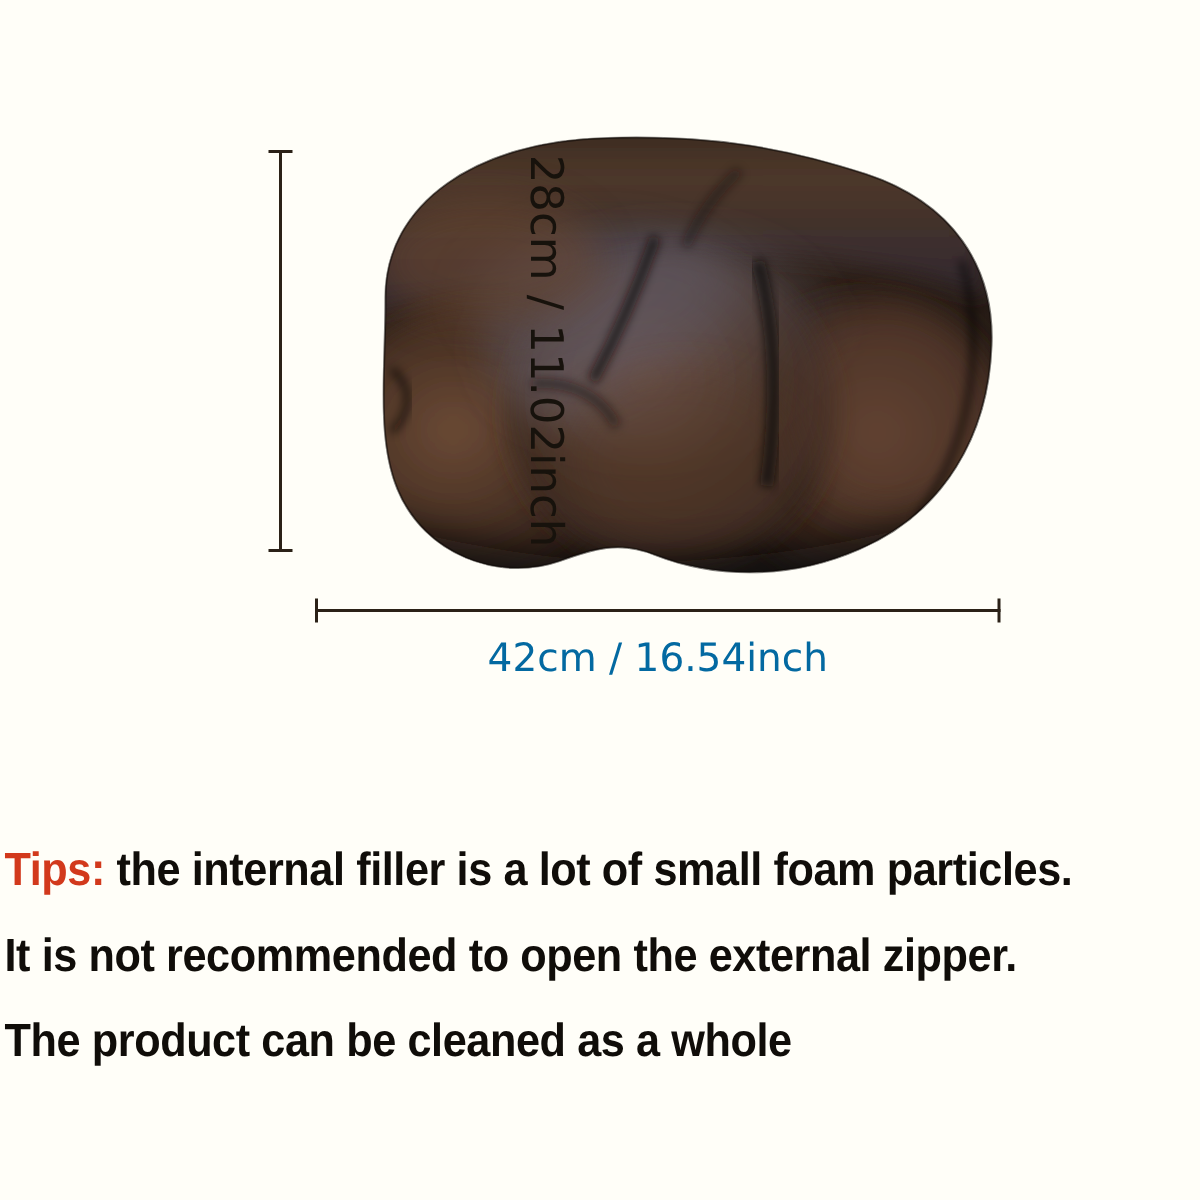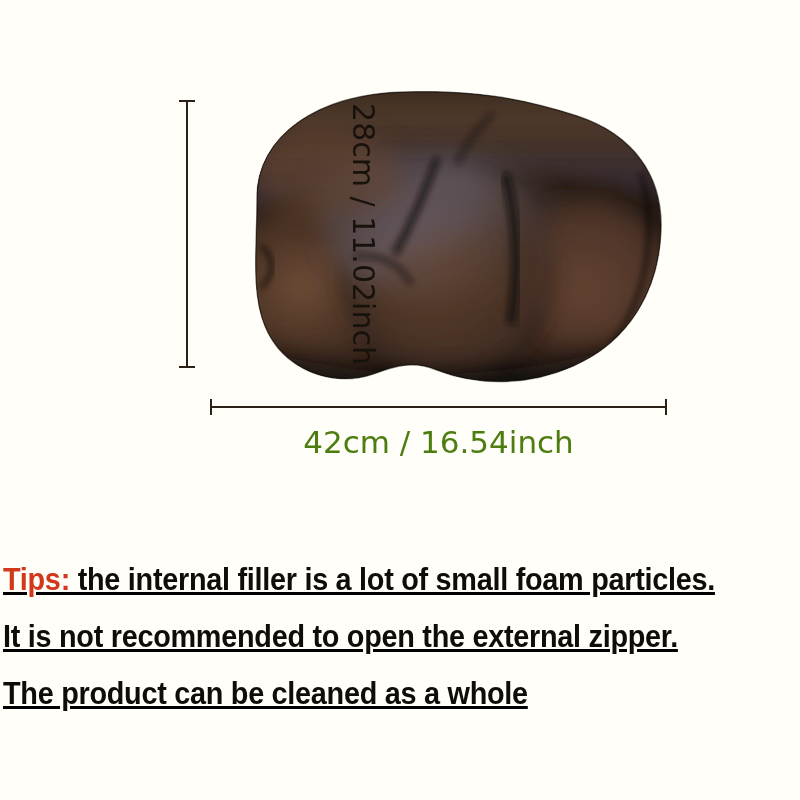--- a/index.html
+++ b/index.html
@@ -88,33 +88,32 @@
   }
   .dim-cap-v.lft { left: 0; }
   .dim-cap-v.rgt { right: 0; }
 
   .dim-label-horizontal {
     position: absolute;
     left: 210px;
     top: 424px;
     width: 457px;
     text-align: center;
-    font-size: 31px;
-    color: #4d7c0f;
+    font-size: 26px;
+    color: #0369a1;
     white-space: nowrap;
     font-family: "DejaVu Sans", sans-serif;
   }
 
   
   #tips-block {
     position: absolute;
     left: 3px;
     top: 551px;
     width: 794px;
-    text-decoration: underline;
   }
   .tips-line {
     font-family: "Liberation Sans", sans-serif;
     font-weight: bold;
     font-size: 31px;
     line-height: 57px;
     color: #100d09;
     white-space: nowrap;
     letter-spacing: -0.3px;
     transform: scaleX(0.93);

